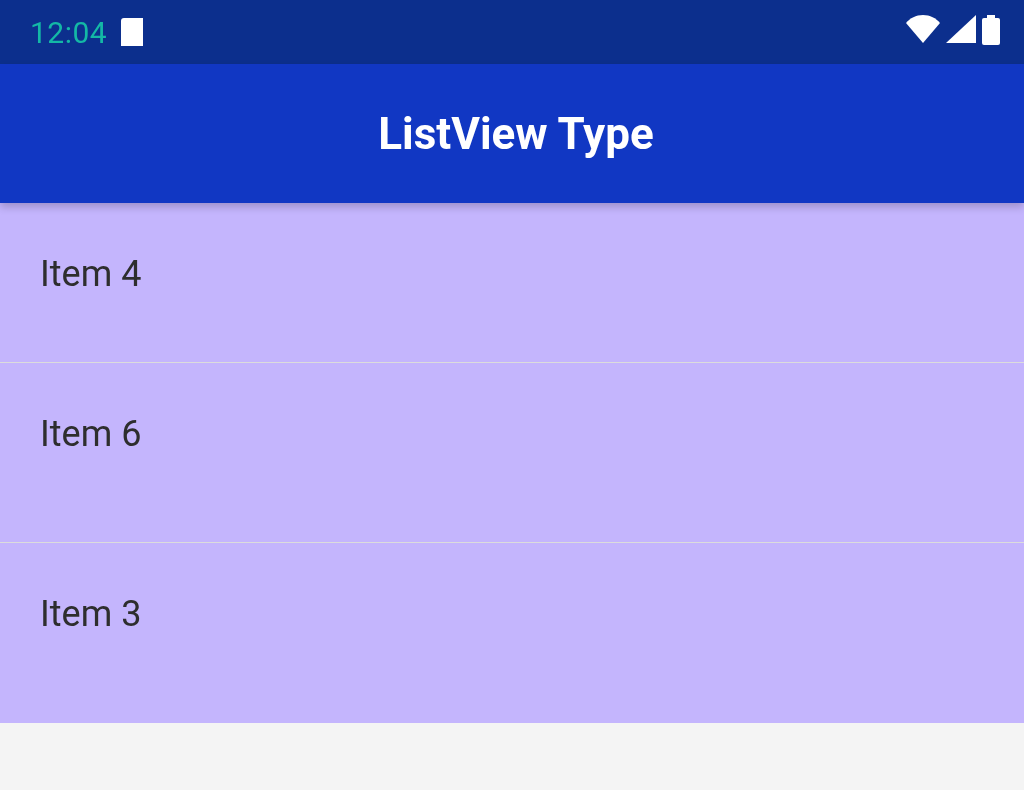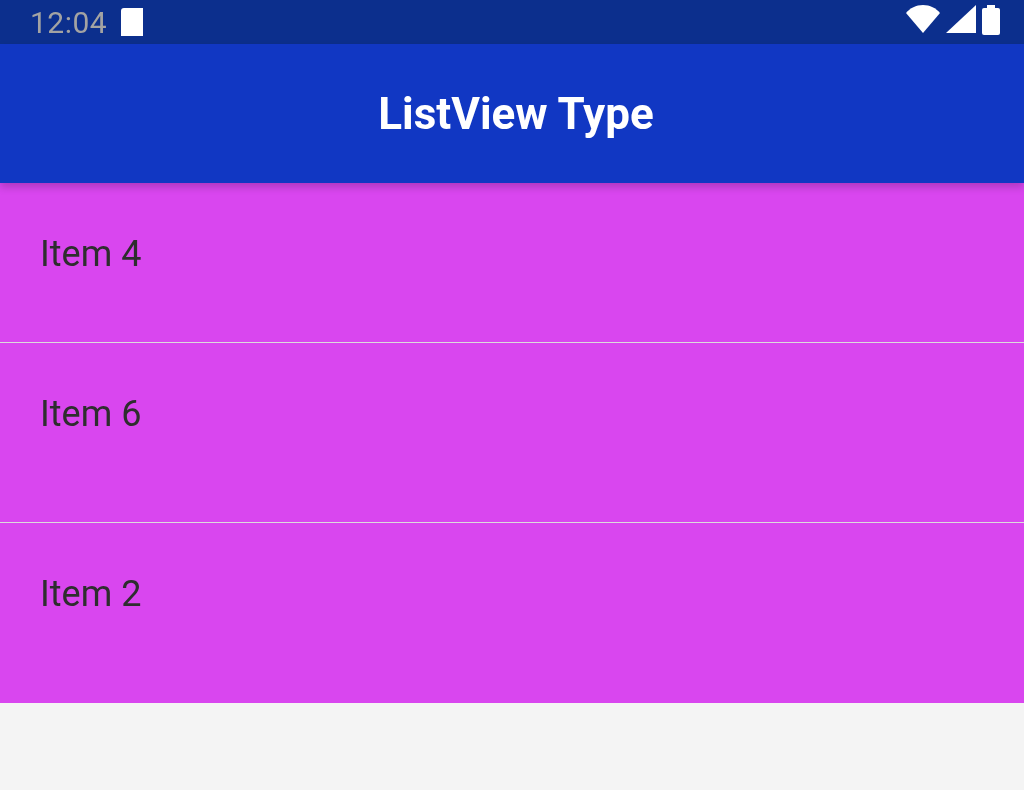--- a/index.html
+++ b/index.html
@@ -8,23 +8,23 @@
       box-sizing: border-box;
     }
     body {
       font-family: Roboto, -apple-system, BlinkMacSystemFont, "Segoe UI", Arial, sans-serif;
       width: 1024px;
       height: 790px;
       background: #f4f4f4;
       overflow: hidden;
     }
     .status-bar {
-      height: 44px;
+      height: 64px;
       background: #0c2f8d;
-      color: #a3a3a3;
+      color: #14b8a6;
       display: flex;
       align-items: center;
       justify-content: space-between;
       padding: 0 24px 0 30px;
     }
     .status-left {
       display: flex;
       align-items: center;
       gap: 14px;
     }
@@ -56,21 +56,21 @@
       box-shadow: 0 4px 8px rgba(0,0,0,0.2);
       position: relative;
       z-index: 1;
     }
     .app-title {
       font-size: 44px;
       font-weight: 700;
       margin-left: 8px;
     }
     .list-container {
-      background: #d946ef;
+      background: #c4b5fd;
     }
     .list-item {
       height: 180px;
       padding-left: 40px;
       display: flex;
       align-items: flex-start;
       padding-top: 50px;
       border-bottom: 1px solid #dcdcdc;
     }
     .list-item:first-child {
@@ -125,15 +125,15 @@
 </div>
 
 <div class="list-container">
   <div class="list-item">
     <span class="item-label">Item 4</span>
   </div>
   <div class="list-item">
     <span class="item-label">Item 6</span>
   </div>
   <div class="list-item">
-    <span class="item-label">Item 2</span>
+    <span class="item-label">Item 3</span>
   </div>
 </div>
 
 </body></html>

